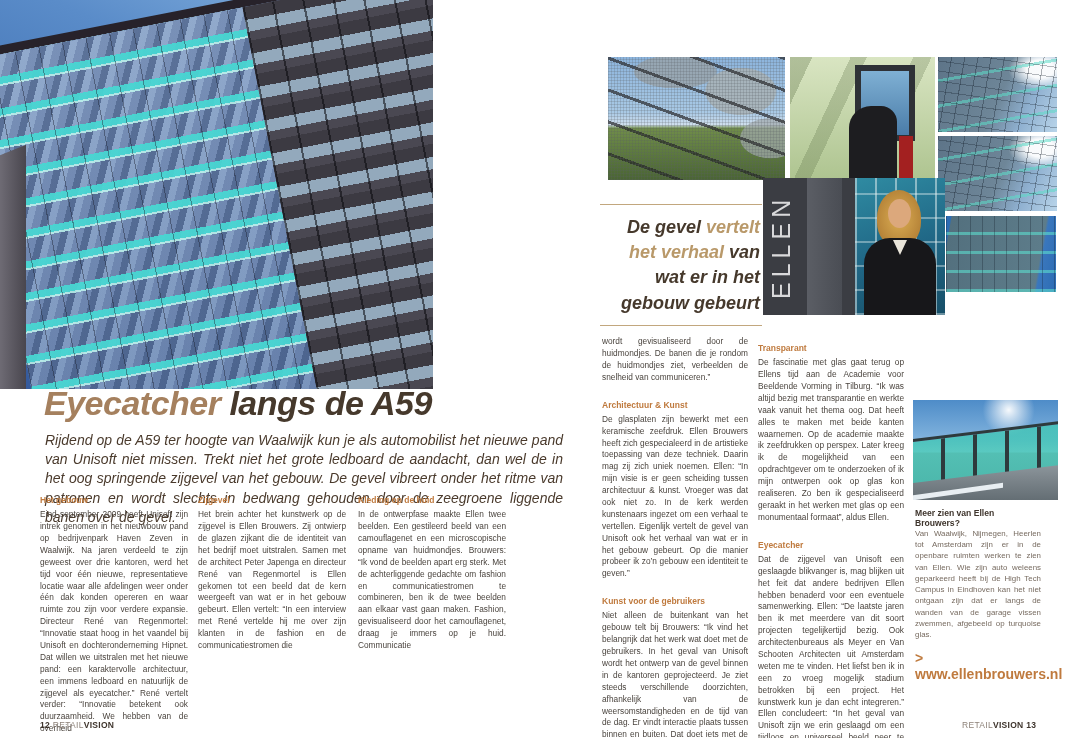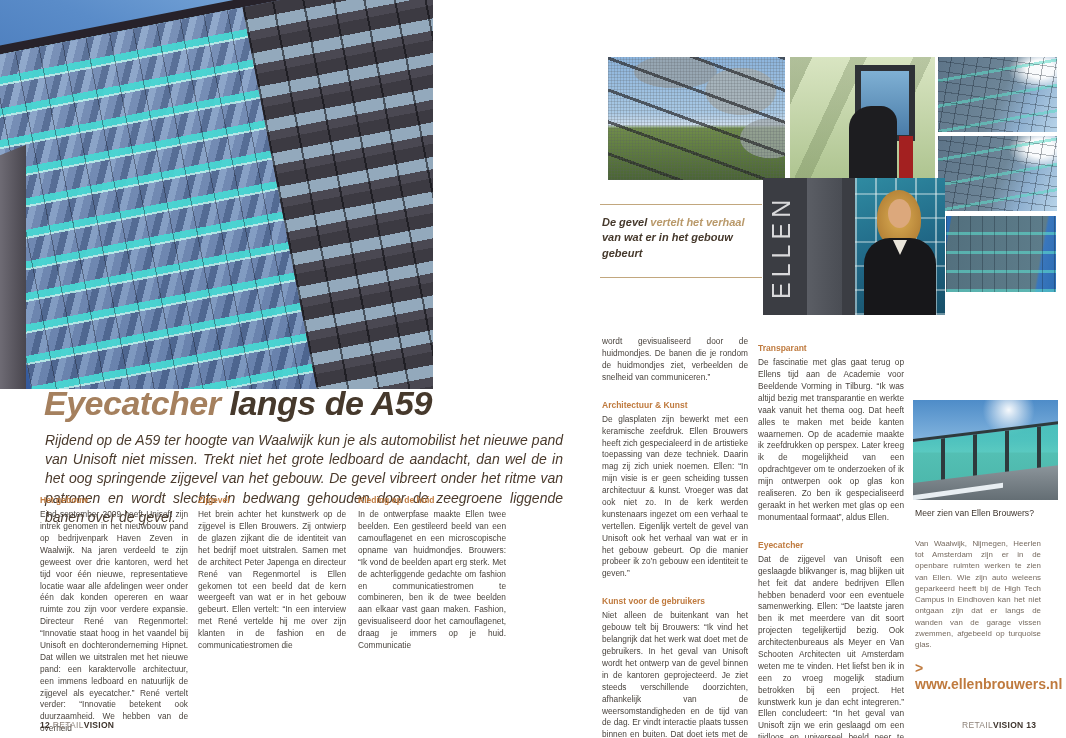--- a/index.html
+++ b/index.html
@@ -91,40 +91,40 @@
   .portrait .hair { position:absolute; left:22px; top:12px; width:44px; height:56px;
     background:radial-gradient(#dcae54,#a8742e); border-radius:50% 50% 42% 42%; }
   .portrait .face { position:absolute; left:33px; top:21px; width:23px; height:29px;
     background:#dca87c; border-radius:50%; }
   .portrait .body { position:absolute; left:9px; top:60px; width:72px; height:77px;
     background:#17171a; border-radius:26px 26px 0 0; }
   .portrait .vshirt { position:absolute; left:38px; top:62px; width:14px; height:15px;
     background:#e9e5da; clip-path:polygon(0 0,100% 0,50% 100%); }
 
   
-  .pullquote { left:600px; top:204px; width:162px; padding:10px 2px 16px; text-align:left;
+  .pullquote { left:600px; top:204px; width:162px; padding:10px 2px 9px; text-align:right;
     border-top:1.5px solid #c2a77e; border-bottom:1.5px solid #c2a77e;
-    font-size:11px; line-height:1.4; font-weight:700; font-style:italic; color:#46392c; }
+    font-size:18px; line-height:1.4; font-weight:700; font-style:italic; color:#46392c; }
   .pullquote .tan { color:#b9996a; }
 
   
   .p-glasswall { left:913px; top:400px; width:145px; height:100px; overflow:hidden;
     background:
       radial-gradient(42px 42px at 66% 10%, rgba(255,255,255,.95), rgba(255,255,255,0) 62%),
       linear-gradient(180deg,#4e8cc8 0%,#82b4de 40%,#b9d5ea 52%,#9aa4aa 53%,#7d868c 78%,#646e74 100%); }
   .p-glasswall .panels { position:absolute; left:-4px; top:30px; width:156px; height:44px;
     transform:skewY(-7deg);
     background:repeating-linear-gradient(90deg,#2e3a3c 0 4px, rgba(66,198,182,.8) 4px 32px);
     border-top:3px solid #2e3a3c; }
   .p-glasswall .kerb { position:absolute; left:0; bottom:6px; width:90px; height:5px;
     background:#e8eef2; transform:skewY(-8deg); }
 
   
   .sidebar { left:915px; top:508px; width:126px; }
-  .sidebar h3 { font-size:8.6px; font-weight:400; color:#3e342c; margin-bottom:20px; }
+  .sidebar h3 { font-size:8.6px; font-weight:700; color:#3e342c; margin-bottom:0; }
   .sidebar p { font-size:7.9px; line-height:1.42; color:#776b60; text-align:justify; }
   .sidebar a { display:block; margin-top:10px; font-size:14px; font-weight:700;
     color:#bf7a3e; text-decoration:none; }
 
   
   .folio { top:720px; font-size:8.5px; color:#3e342c; letter-spacing:.3px; }
   .folio-left { left:40px; }  .folio-right { left:962px; }
   .folio .num { font-weight:700; }
   .folio .brand-light { color:#8d8279; }
   .folio .brand-bold { font-weight:700; }

